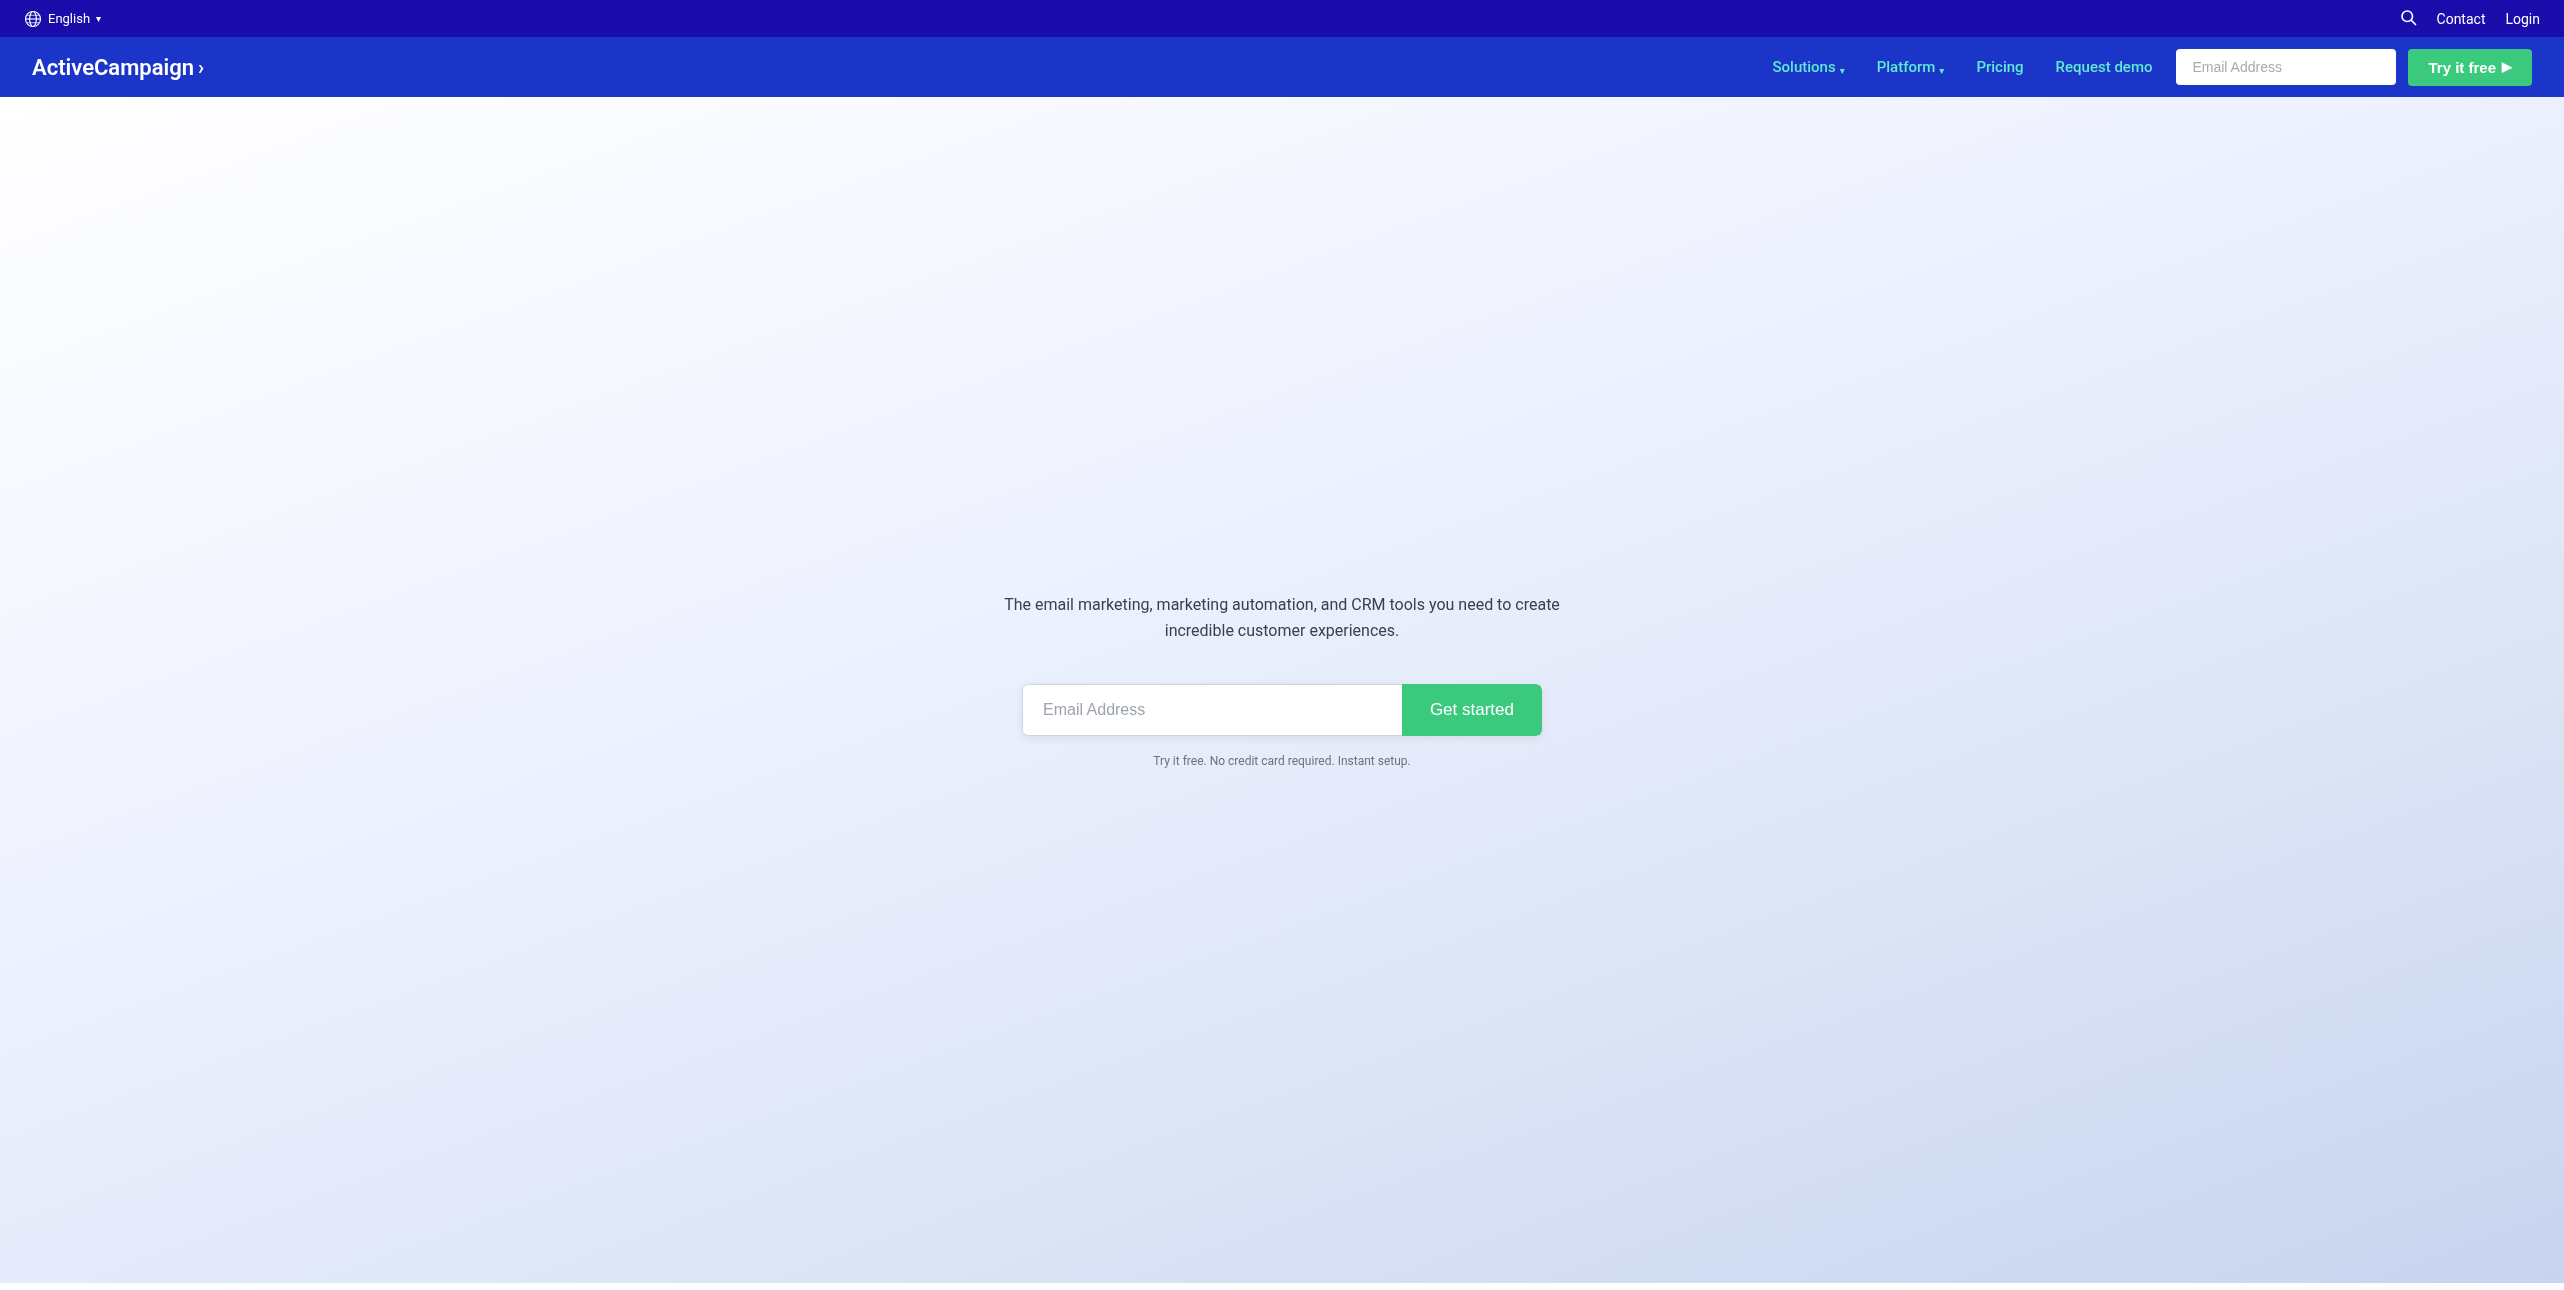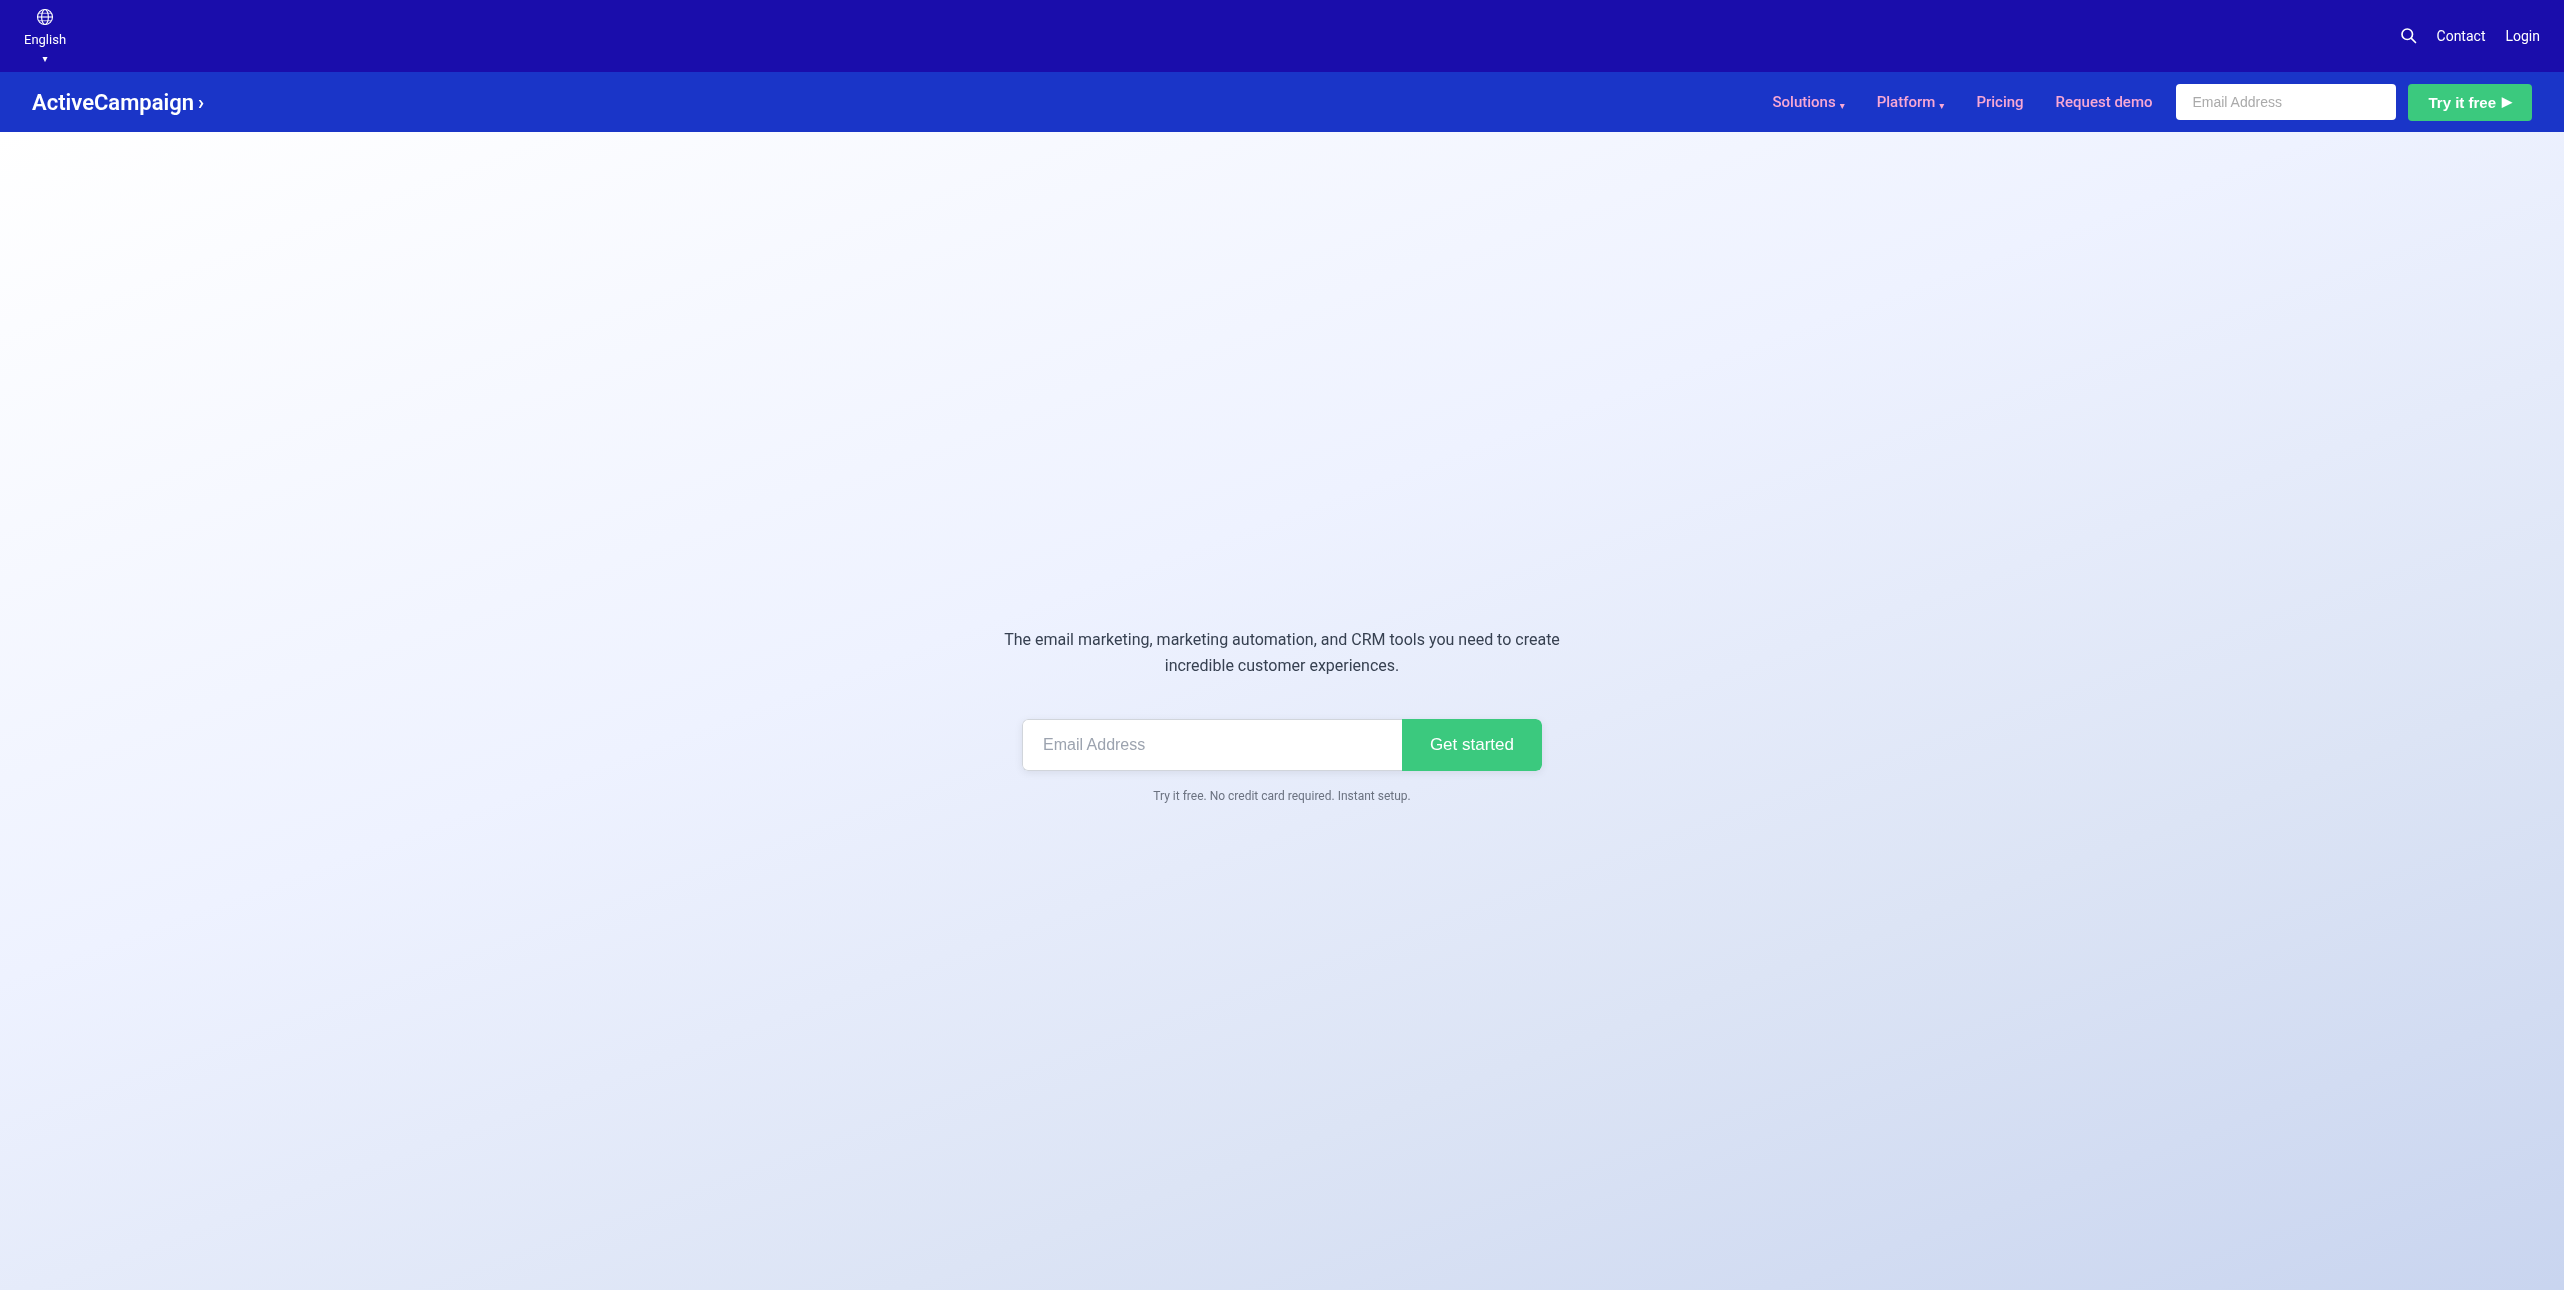--- a/index.html
+++ b/index.html
@@ -23,21 +23,20 @@
       justify-content: space-between;
     }
 
     .top-bar-left {
       display: flex;
       align-items: center;
       gap: 6px;
       color: white;
       font-size: 13px;
       cursor: pointer;
-      flex-direction: column;
     }
 
     .globe-icon {
       width: 18px;
       height: 18px;
       fill: white;
     }
 
     .lang-text {
       color: white;
@@ -75,21 +74,21 @@
     }
 
     .nav-links {
       display: flex;
       align-items: center;
       gap: 32px;
       margin-right: 24px;
     }
 
     .nav-link {
-      color: #f9a8d4;
+      color: #5eead4;
       font-size: 15px;
       font-weight: 500;
       text-decoration: none;
       display: flex;
       align-items: flex-end;
       gap: 4px;
       cursor: pointer;
     }
 
     .nav-link .chevron {

